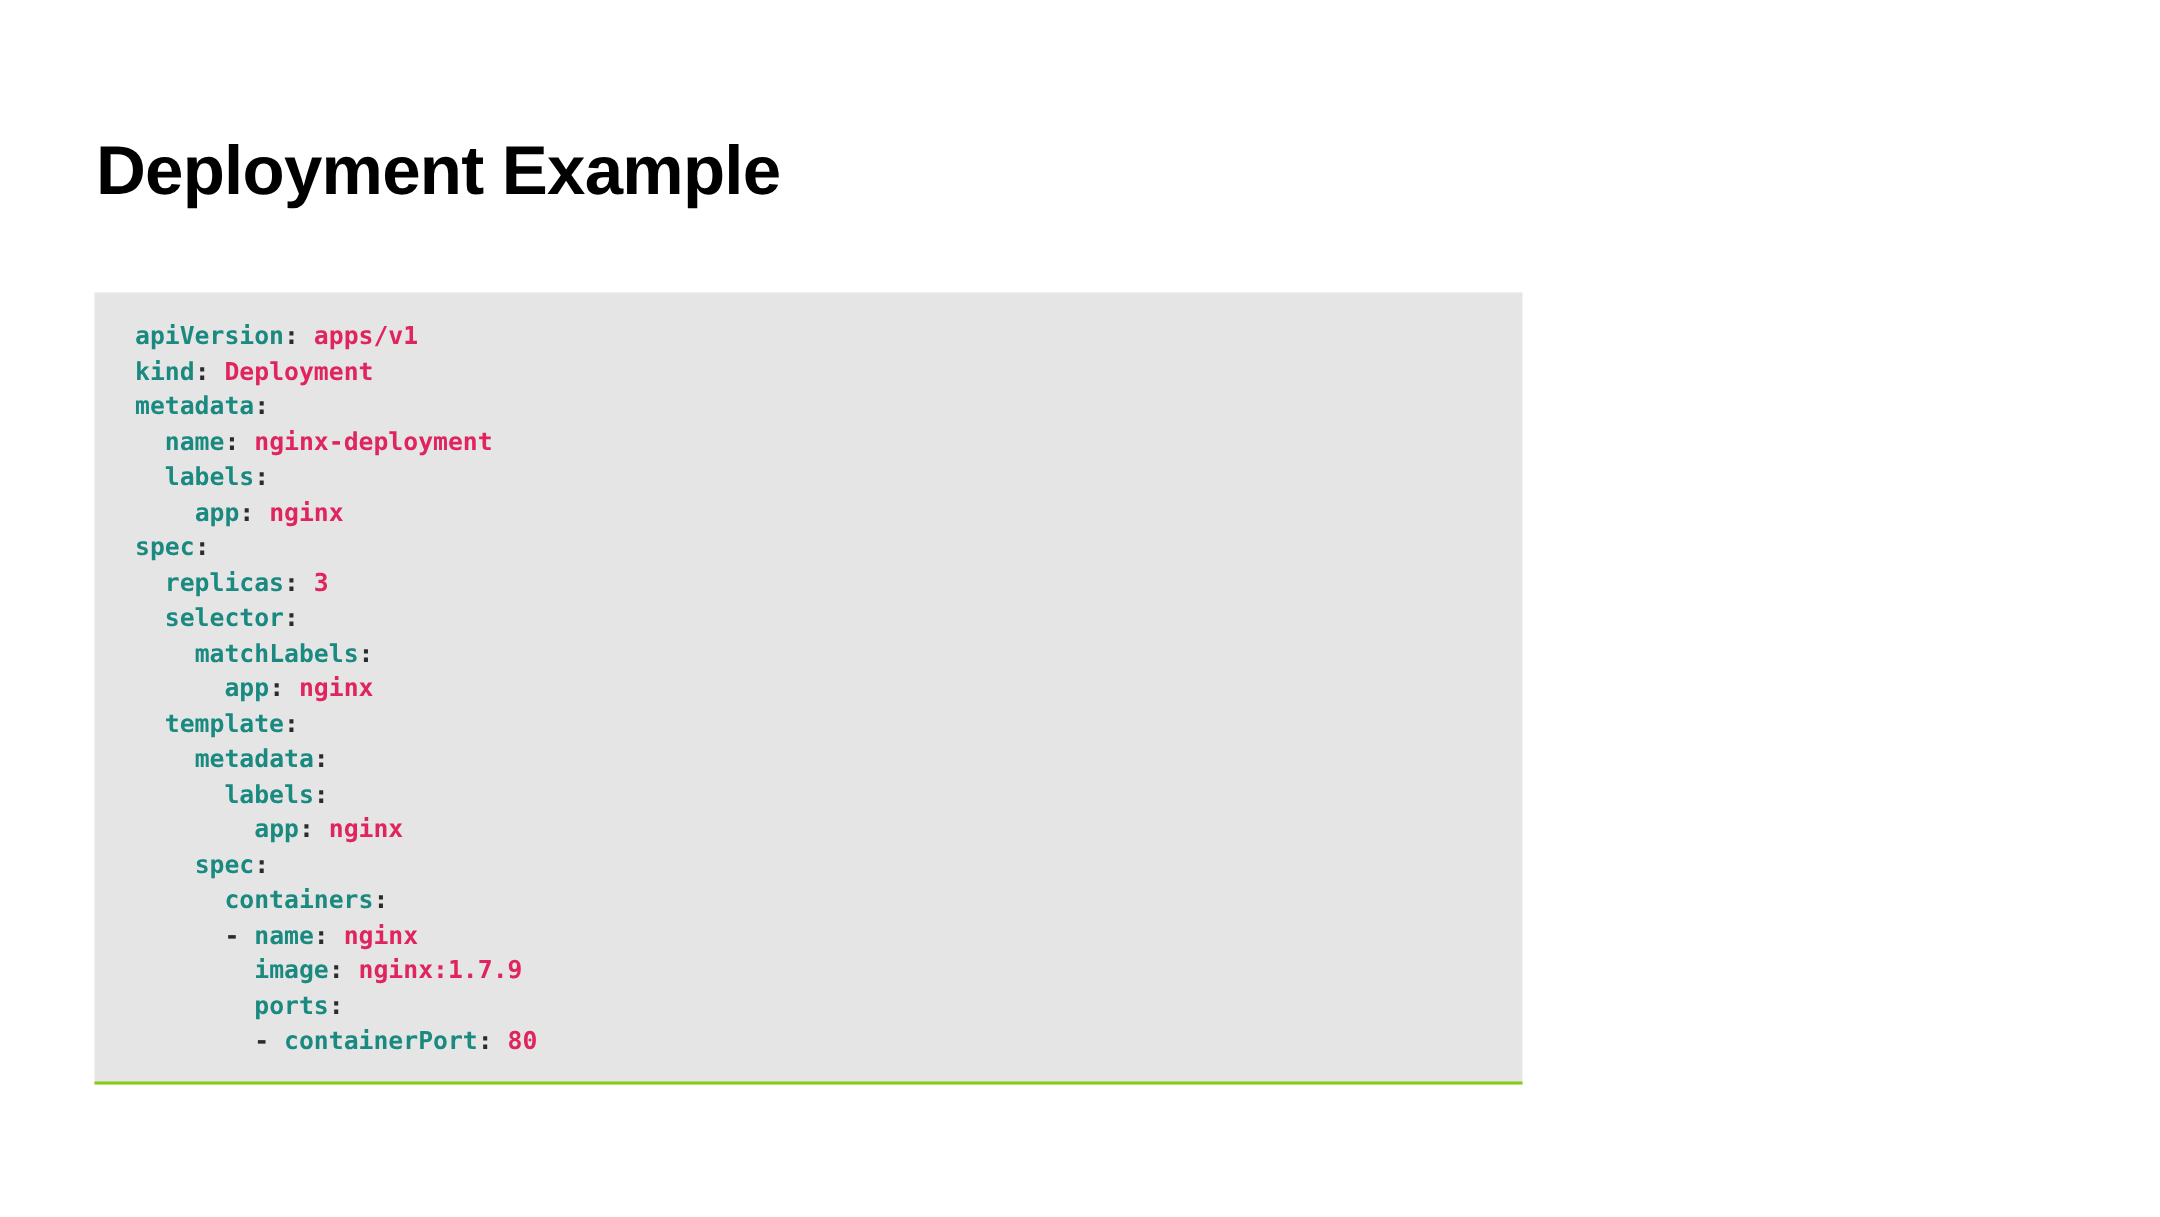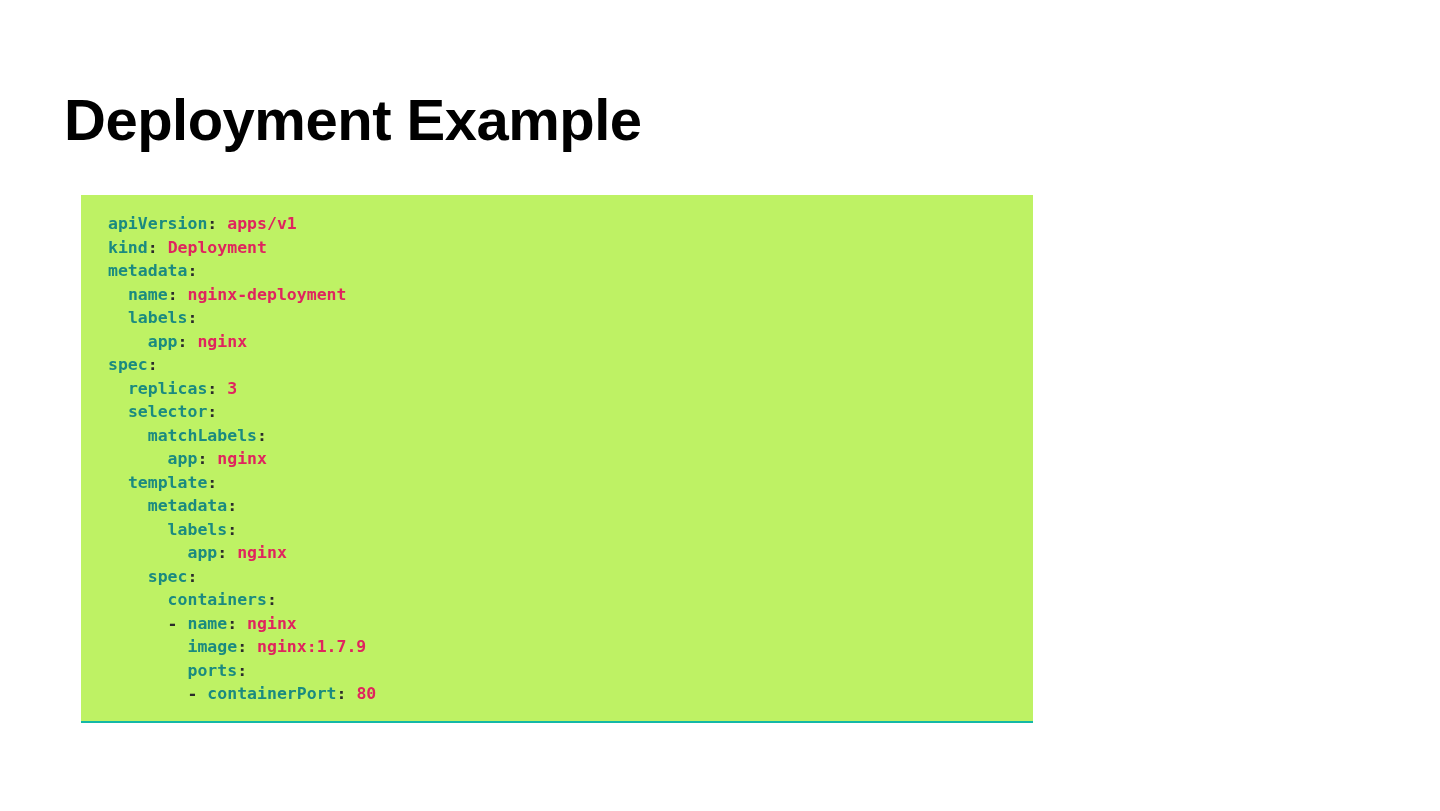--- a/index.html
+++ b/index.html
@@ -20,36 +20,36 @@
     position: absolute;
     inset: 0;
     background: #ffffff;
   }
 
   .slide-title {
     position: absolute;
     left: 64px;
     top: 88px;
     font-family: "Liberation Sans", sans-serif;
-    font-size: 58px;
+    font-size: 46px;
     font-weight: bold;
     color: #000000;
     letter-spacing: -0.5px;
     line-height: 1.1;
     white-space: nowrap;
   }
 
   .code-block {
     position: absolute;
-    left: 81px;
+    left: 63px;
     top: 195px;
     width: 952px;
     height: 528px;
-    background: #bef264;
-    border-bottom: 2px solid #14b8a6;
+    background: #e5e5e5;
+    border-bottom: 2px solid #84cc16;
     box-sizing: border-box;
     overflow: hidden;
   }
 
   .code-lines {
     position: absolute;
     left: 27px;
     top: 17px;
     font-family: "DejaVu Sans Mono", "Liberation Mono", monospace;
     font-size: 16.5px;

